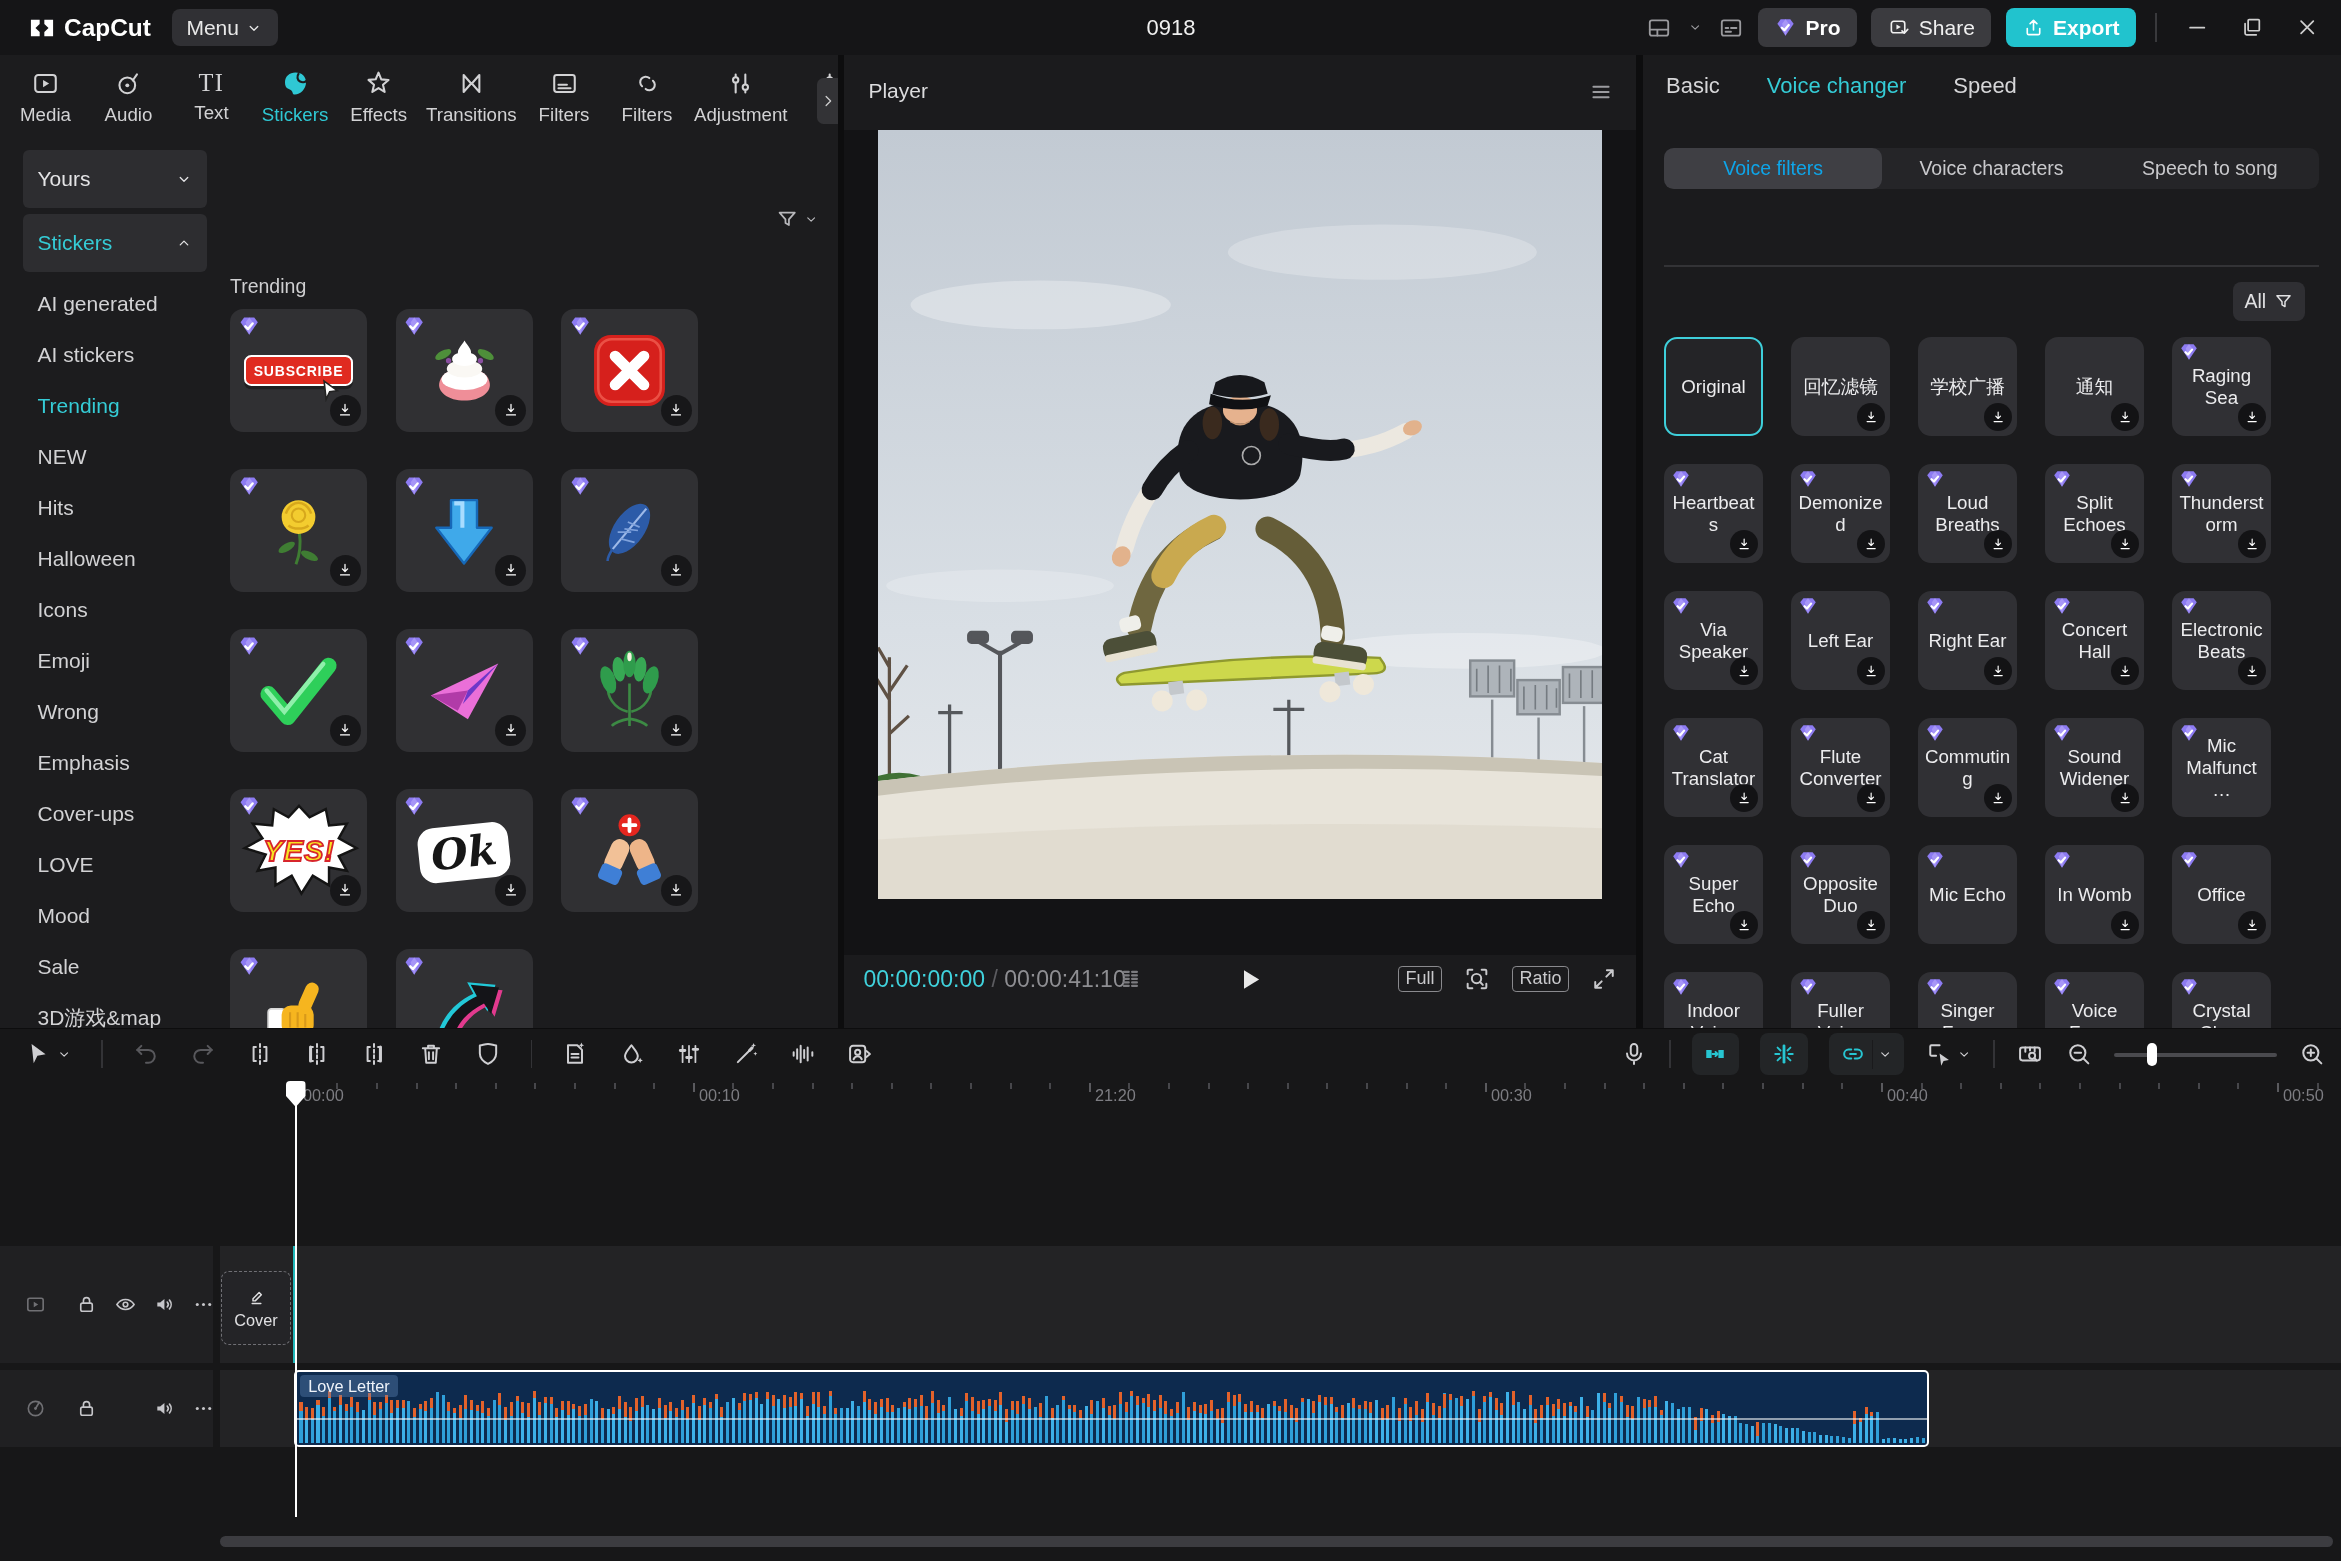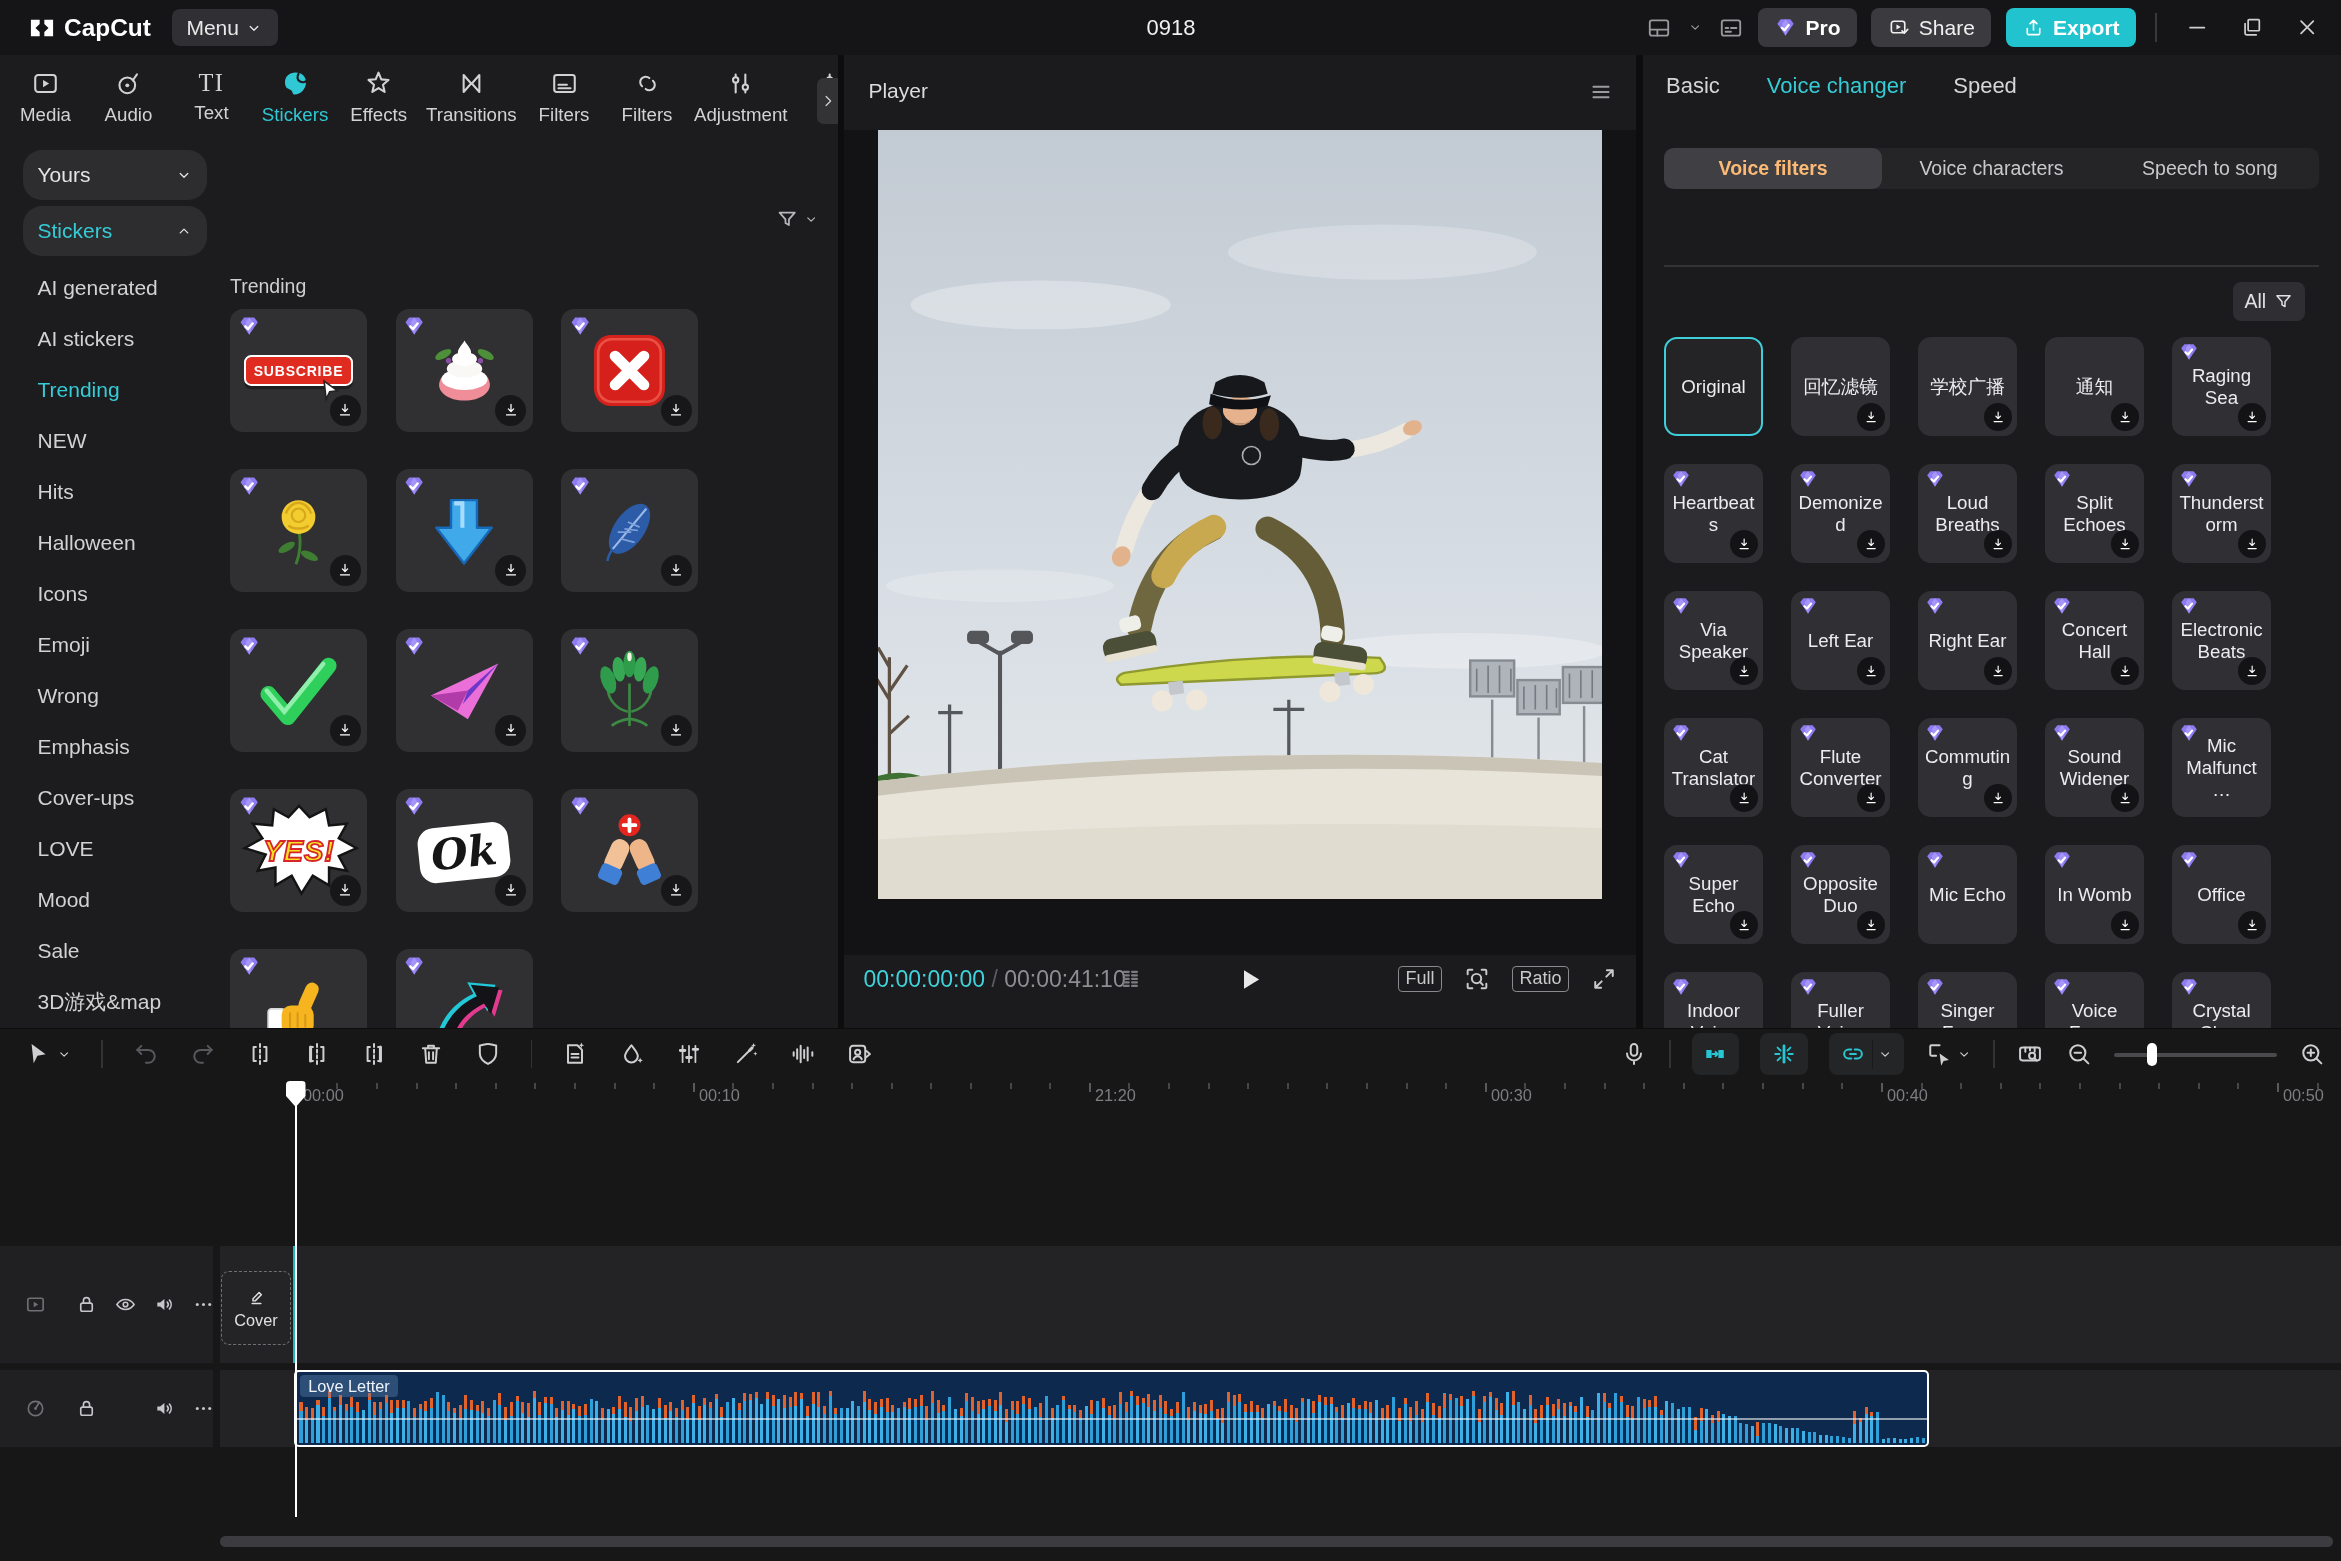--- a/index.html
+++ b/index.html
@@ -27,21 +27,21 @@
   #voice-panel{position:absolute;left:1643px;top:55px;width:699px;height:973px;background:#1b1b1d;overflow:hidden;}
   
   #media-tabs{position:absolute;left:0;top:6.5px;width:838px;height:72px;display:flex;align-items:center;padding-left:21px;gap:34px;}
   .mtab{display:flex;flex-direction:column;align-items:center;gap:6.5px;color:#d2d2d4;min-width:49px;}
   .mtab .lbl{font-size:18.7px;white-space:nowrap;}
   .mtab.active{color:#2fc8d4;}
   .ti{font-family:"Liberation Serif",serif;font-size:24.4px;line-height:24.4px;letter-spacing:1.6px;}
   #tabs-more{position:absolute;right:0;top:23px;width:21px;height:46px;background:#333336;border-radius:6.5px 0 0 6.5px;display:flex;align-items:center;justify-content:center;color:#cfcfcf;}
   
   #categories{position:absolute;left:18px;top:88px;width:194px;bottom:0;}
-  .cat-pill{display:flex;align-items:center;justify-content:space-between;height:50px;background:#2d2d30;border-radius:19px;margin:6.5px 4.9px;padding:0 14.6px;font-size:21px;color:#e4e4e6;}
+  .cat-pill{display:flex;align-items:center;justify-content:space-between;height:58px;background:#2d2d30;border-radius:6px;margin:6.5px 4.9px;padding:0 14.6px;font-size:21px;color:#e4e4e6;}
   .cat-item{display:flex;align-items:center;height:51px;padding:0 19.5px;font-size:21px;color:#d2d2d4;}
   .accent{color:#35ccd6 !important;}
   
   #sticker-area{position:absolute;left:230px;top:88px;right:0;bottom:0;}
   .search-row{position:absolute;left:0;top:57px;width:607px;height:46px;}
   .search-box{position:absolute;left:0;top:0;width:520px;height:42px;background:#2a2a2d;border:0.8px solid #3a3a3e;border-radius:8.1px;display:flex;align-items:center;gap:11.4px;padding:0 13px;color:#8b8b90;}
   .search-box input{flex:1;background:transparent;border:none;outline:none;color:#cfcfcf;font-size:19.5px;font-family:"Liberation Sans",sans-serif;}
   .search-box input::placeholder{color:#8b8b90;}
   .filter-btn{position:absolute;right:18px;top:6.5px;display:flex;align-items:center;gap:3.3px;color:#b8b8bc;}
   .section-title{position:absolute;left:0;top:132px;font-size:19.5px;color:#cfcfd1;}
@@ -62,21 +62,21 @@
   #tc{position:absolute;left:19.5px;top:11.4px;font-size:23px;color:#8e8e92;white-space:nowrap;}
   #tc .cur{color:#40d2dc;}
   #frames-ic{position:absolute;left:273px;top:11.4px;color:#7c7c80;}
   #play-btn{position:absolute;left:389px;top:8.1px;color:#e8e8e8;}
   .pc-right{position:absolute;right:18px;top:9.8px;display:flex;align-items:center;gap:21px;color:#c9c9cc;}
   .boxed{border:1.6px solid #8a8a8e;border-radius:4.1px;font-size:18px;padding:1.6px 6.5px;color:#c9c9cc;}
   
   #voice-tabs{position:absolute;left:23px;top:18px;display:flex;gap:47px;font-size:22px;color:#d6d6d8;}
   #voice-seg{position:absolute;left:21px;top:93px;width:655px;height:41px;background:#252528;border-radius:9.8px;display:flex;align-items:center;}
   .seg{flex:1;text-align:center;font-size:19.5px;color:#c9c9cc;line-height:41px;border-radius:9.8px;height:41px;}
-  .seg.active{background:#3f3f44;color:#fdba74;font-weight:bold;}
+  .seg.active{background:#3f3f44;color:#0ea5e9;}
   #voice-div{position:absolute;left:21px;top:210px;width:655px;height:1.6px;background:#333336;}
   #all-btn{position:absolute;right:37px;top:227px;height:39px;background:#2f2f33;border-radius:8.1px;display:flex;align-items:center;gap:6.5px;padding:0 11.4px;font-size:19.5px;color:#e2e2e4;}
   #voice-grid{position:absolute;left:21px;top:282px;display:grid;grid-template-columns:repeat(5,99px);grid-auto-rows:99px;column-gap:28px;row-gap:28px;}
   .vcard{position:relative;background:#303034;border-radius:13px;display:flex;align-items:center;justify-content:center;text-align:center;}
   .vcard.selected{background:#242427;border:2.4px solid #3ecfda;}
   .vlabel{font-size:18.7px;line-height:22px;color:#ececee;padding:0 4.9px;word-break:break-word;}
   .vcard .badge-pro{left:5.7px;top:4.1px;width:22px;height:22px;}
   .vcard .dl-chip{width:28.5px;height:28.5px;right:4.9px;bottom:4.9px;background:rgba(14,14,16,.85);}
   
   #timeline{position:absolute;left:0;top:1029px;width:2342px;height:533px;background:#171718;}

